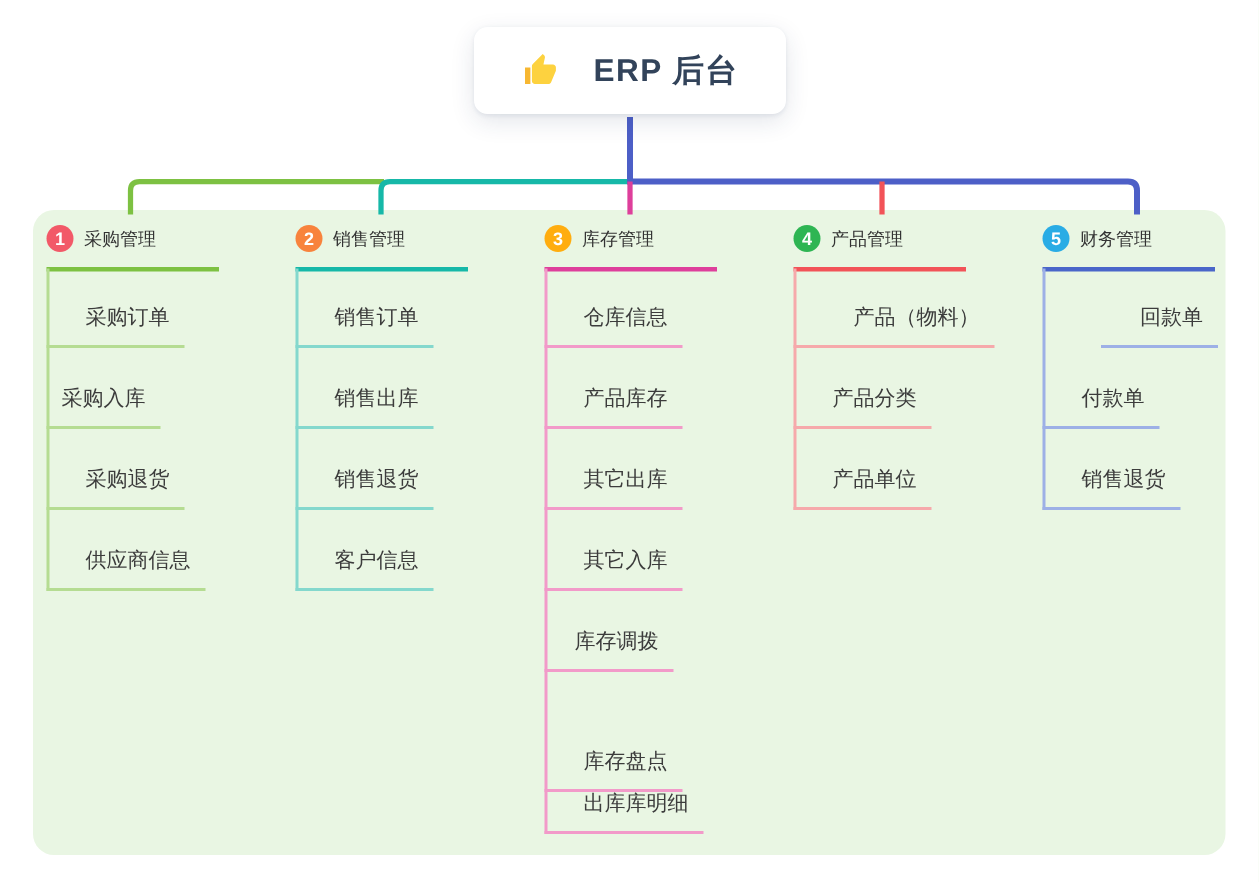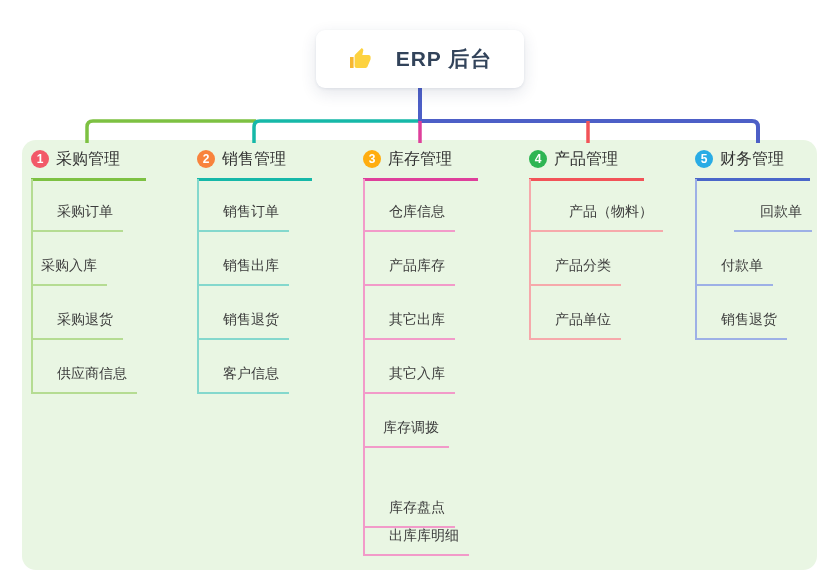--- a/index.html
+++ b/index.html
@@ -17,21 +17,21 @@
     position: absolute;
     left: 22px; top: 140px;
     width: 795px; height: 430px;
     border-radius: 14px;
     z-index: 1;
   }
 
   
   #root-card {
     position: absolute;
-    left: 316px; top: 30px;
+    left: 316px; top: 18px;
     width: 208px; height: 58px;
     background: #ffffff;
     border-radius: 9px;
     box-shadow: 0 5px 16px rgba(30,50,90,0.12), 0 1px 3px rgba(30,50,90,0.08);
     display: flex; align-items: center; justify-content: center;
     gap: 24px;
     z-index: 4;
   }
   #root-card .root-label {
     font-size: 21px; font-weight: 600; color: #32435a; letter-spacing: 1px;
@@ -61,21 +61,21 @@
   }
   .badge {
     width: 18px; height: 18px;
     border-radius: 50%;
     color: #fff;
     font-size: 12px; font-weight: bold;
     line-height: 18px; text-align: center;
     flex: 0 0 18px;
   }
   .branch-label {
-    font-size: 16px; color: #333333; white-space: nowrap; line-height: 18px;
+    font-size: 12px; color: #333333; white-space: nowrap; line-height: 18px;
   }
 
   .vline {
     position: absolute;
     width: 2px;
     top: 179px;
   }
 
   .child {
     position: absolute;

